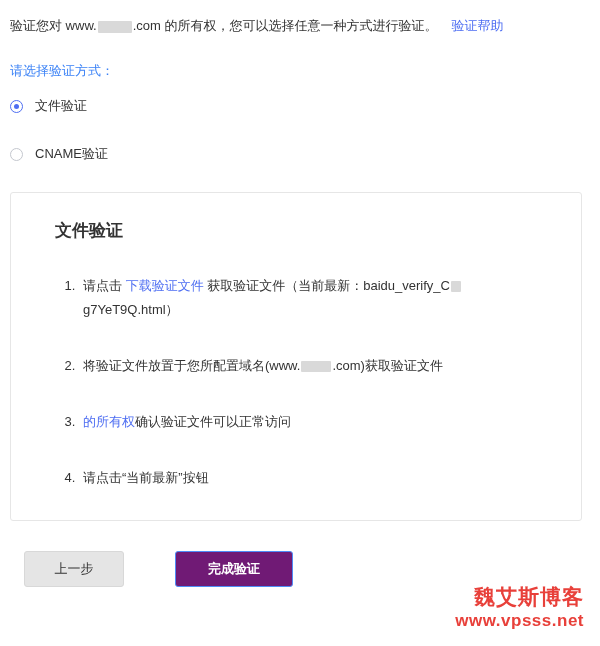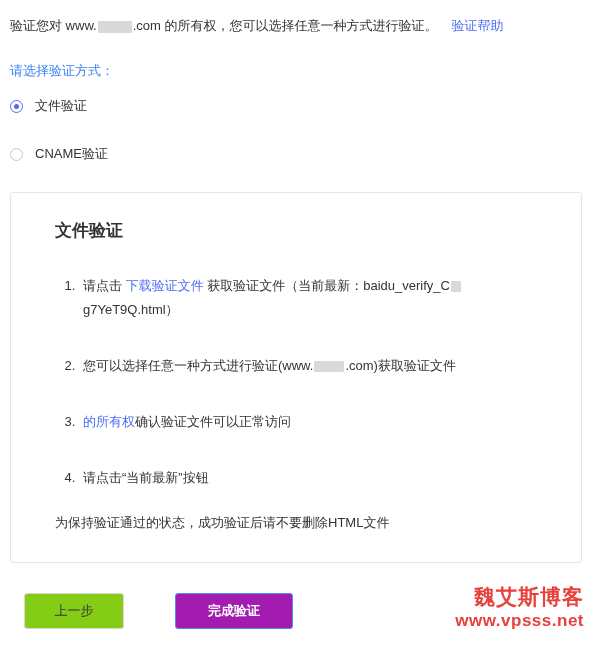--- a/index.html
+++ b/index.html
@@ -141,28 +141,28 @@
     border-radius: 3px;
     cursor: pointer;
     box-sizing: border-box;
     display: inline-flex;
     align-items: center;
     justify-content: center;
   }
   .btn-secondary {
     width: 100px;
     height: 36px;
-    background: #84cc16;
+    background: #e5e5e5;
     border: 1px solid #d8d8d8;
     color: #333;
   }
   .btn-primary {
     width: 118px;
     height: 36px;
-    background: #a21caf;
+    background: #701a75;
     border: 1px solid #4e8cf7;
     color: #ffffff;
     margin-left: 51px;
     font-weight: bold;
   }
 
   
   .watermark {
     position: absolute;
     right: 16px;
@@ -205,25 +205,24 @@
     <div class="radio-row">
       <span class="radio"></span>
       <span class="radio-label">CNAME验证</span>
     </div>
   </div>
 
   <div class="panel">
     <div class="panel-title">文件验证</div>
     <ol class="steps">
       <li><span>请点击 </span><a class="link" href="#">下载验证文件</a><span> 获取验证文件（当前最新：baidu_verify_C</span><span class="mask mask-char"></span><span>g7YeT9Q.html）</span></li>
-      <li><span>您可以选择任意一种方式进行验证(www.</span><span class="mask mask-inline"></span><span>.com)获取验证文件</span></li>
+      <li><span>将验证文件放置于您所配置域名(www.</span><span class="mask mask-inline"></span><span>.com)获取验证文件</span></li>
       <li><a class="link" href="#">的所有权</a><span>确认验证文件可以正常访问</span></li>
       <li><span>请点击“当前最新”按钮</span></li>
     </ol>
-    <div class="note">为保持验证通过的状态，成功验证后请不要删除HTML文件</div>
   </div>
 
   <div class="button-row">
     <button class="btn btn-secondary">上一步</button>
     <button class="btn btn-primary">完成验证</button>
   </div>
 
 </div>
 
 <div class="watermark">

